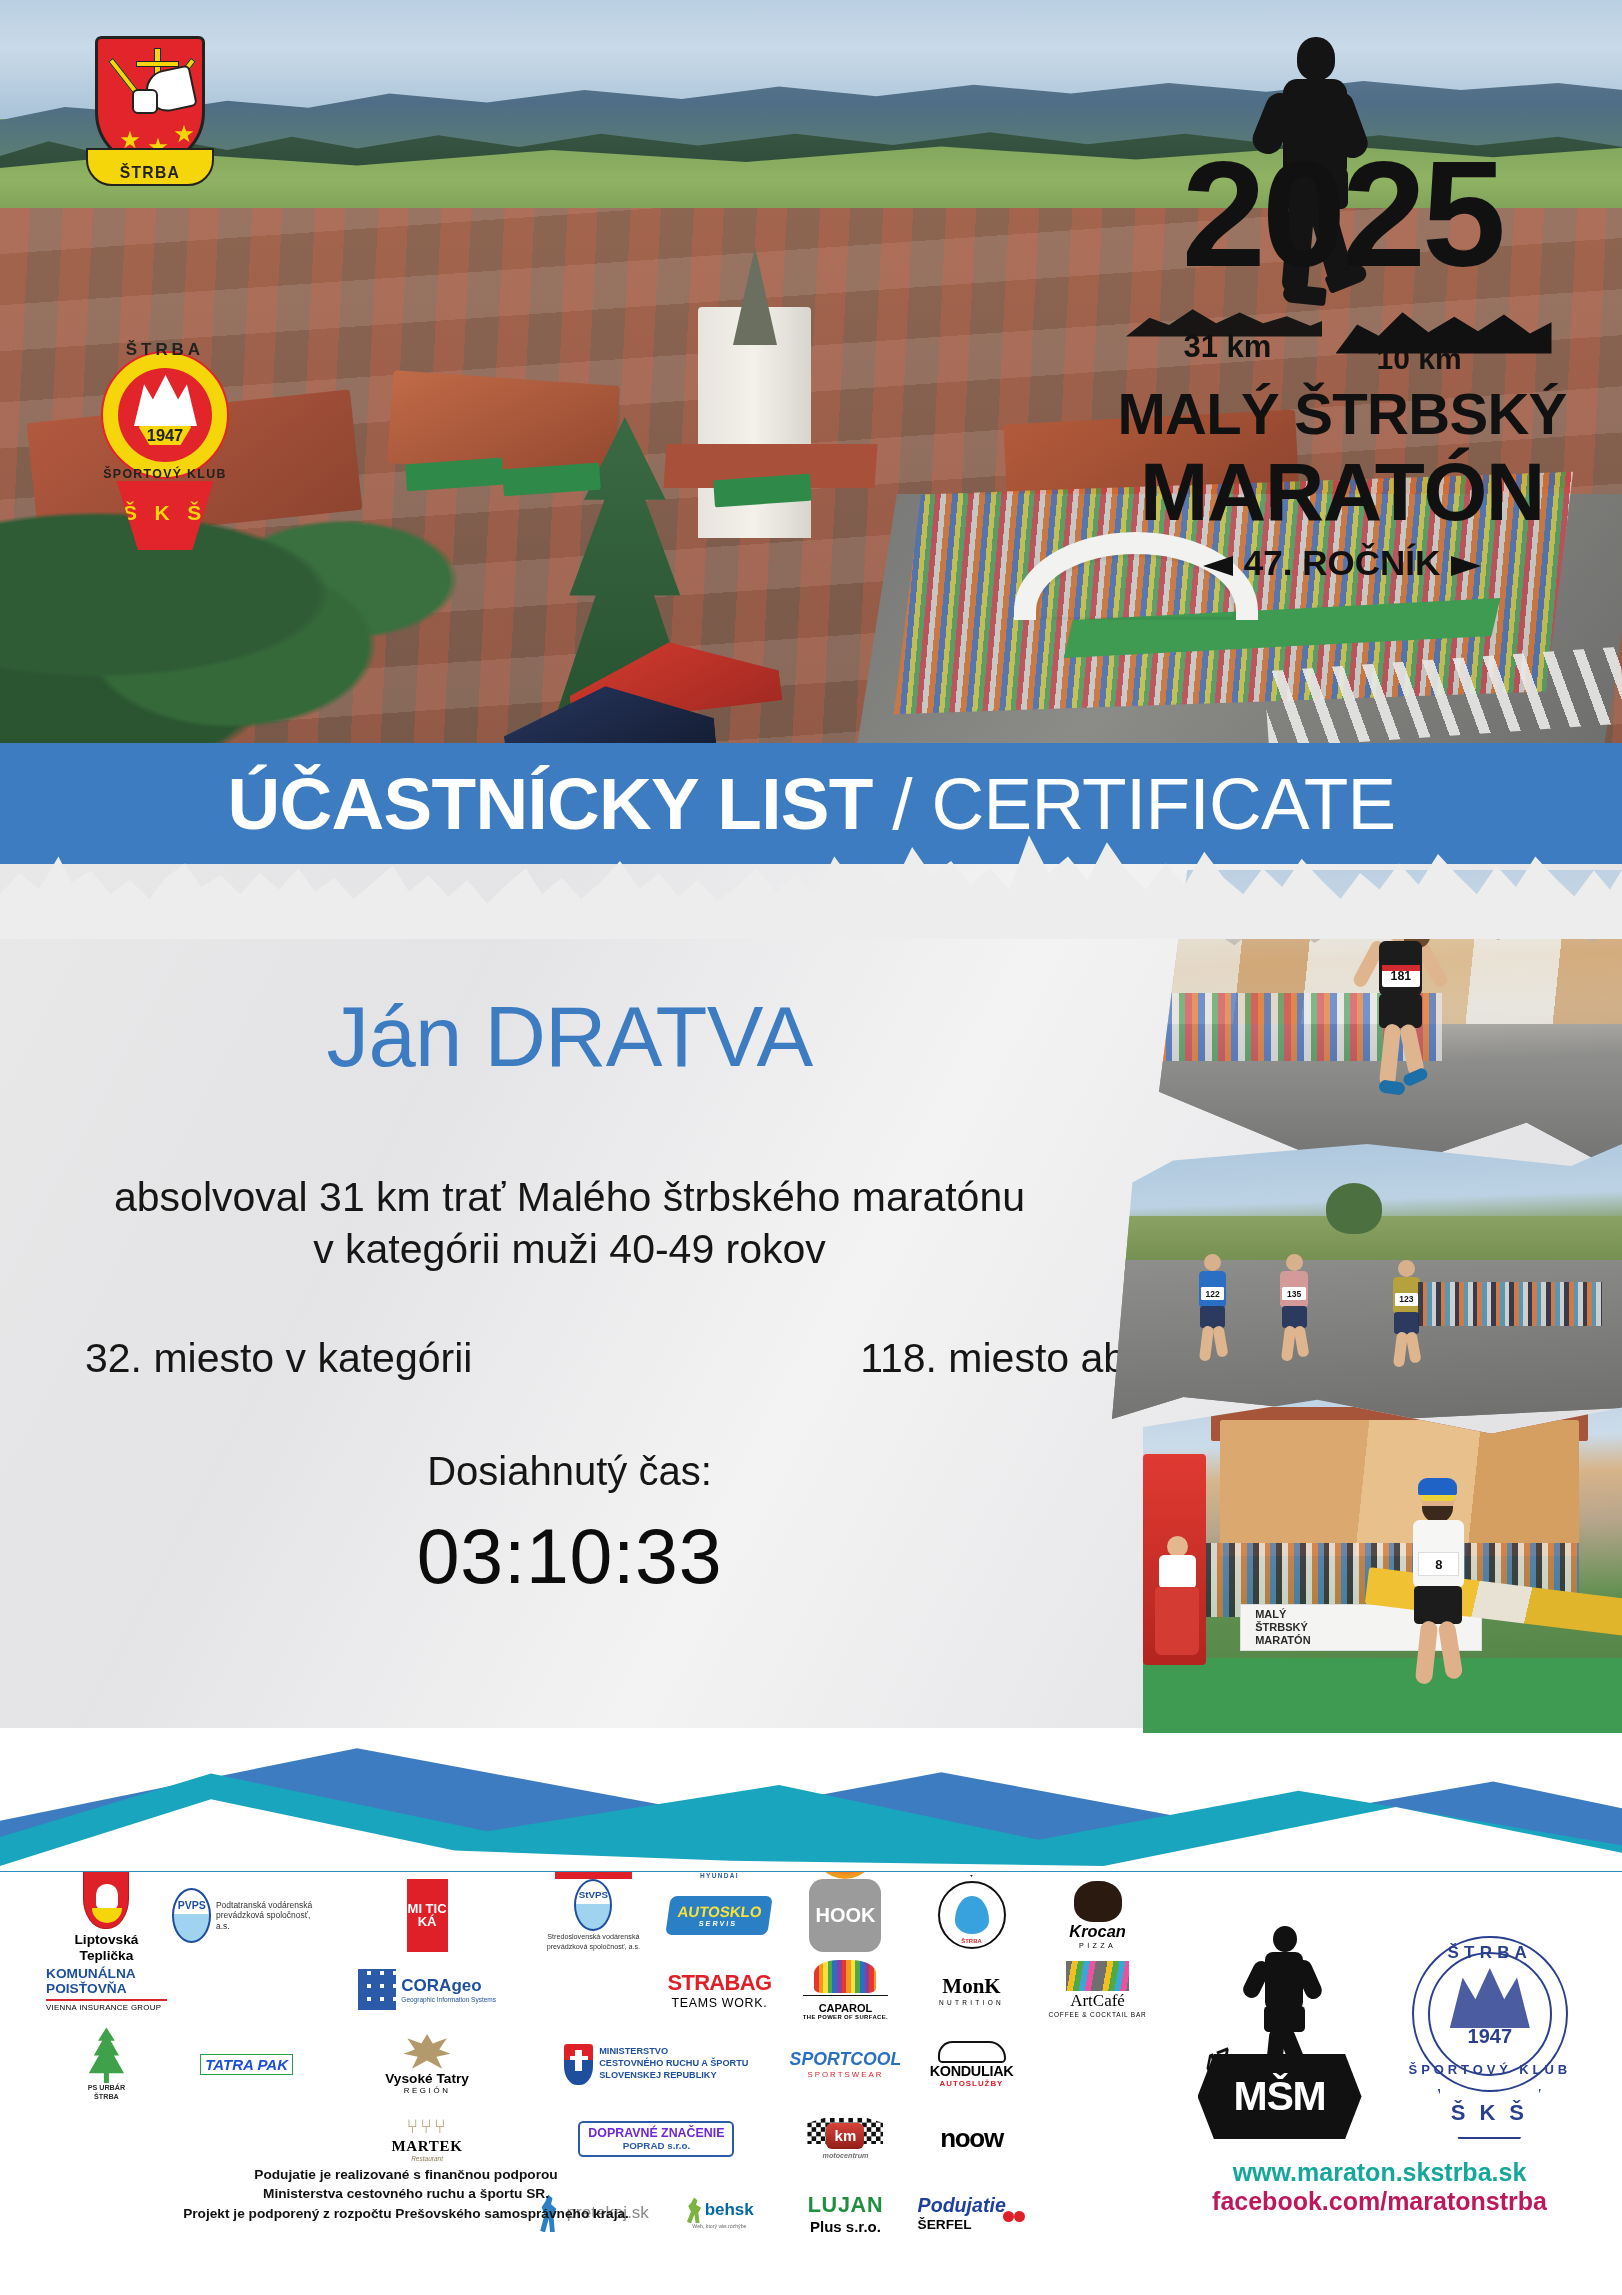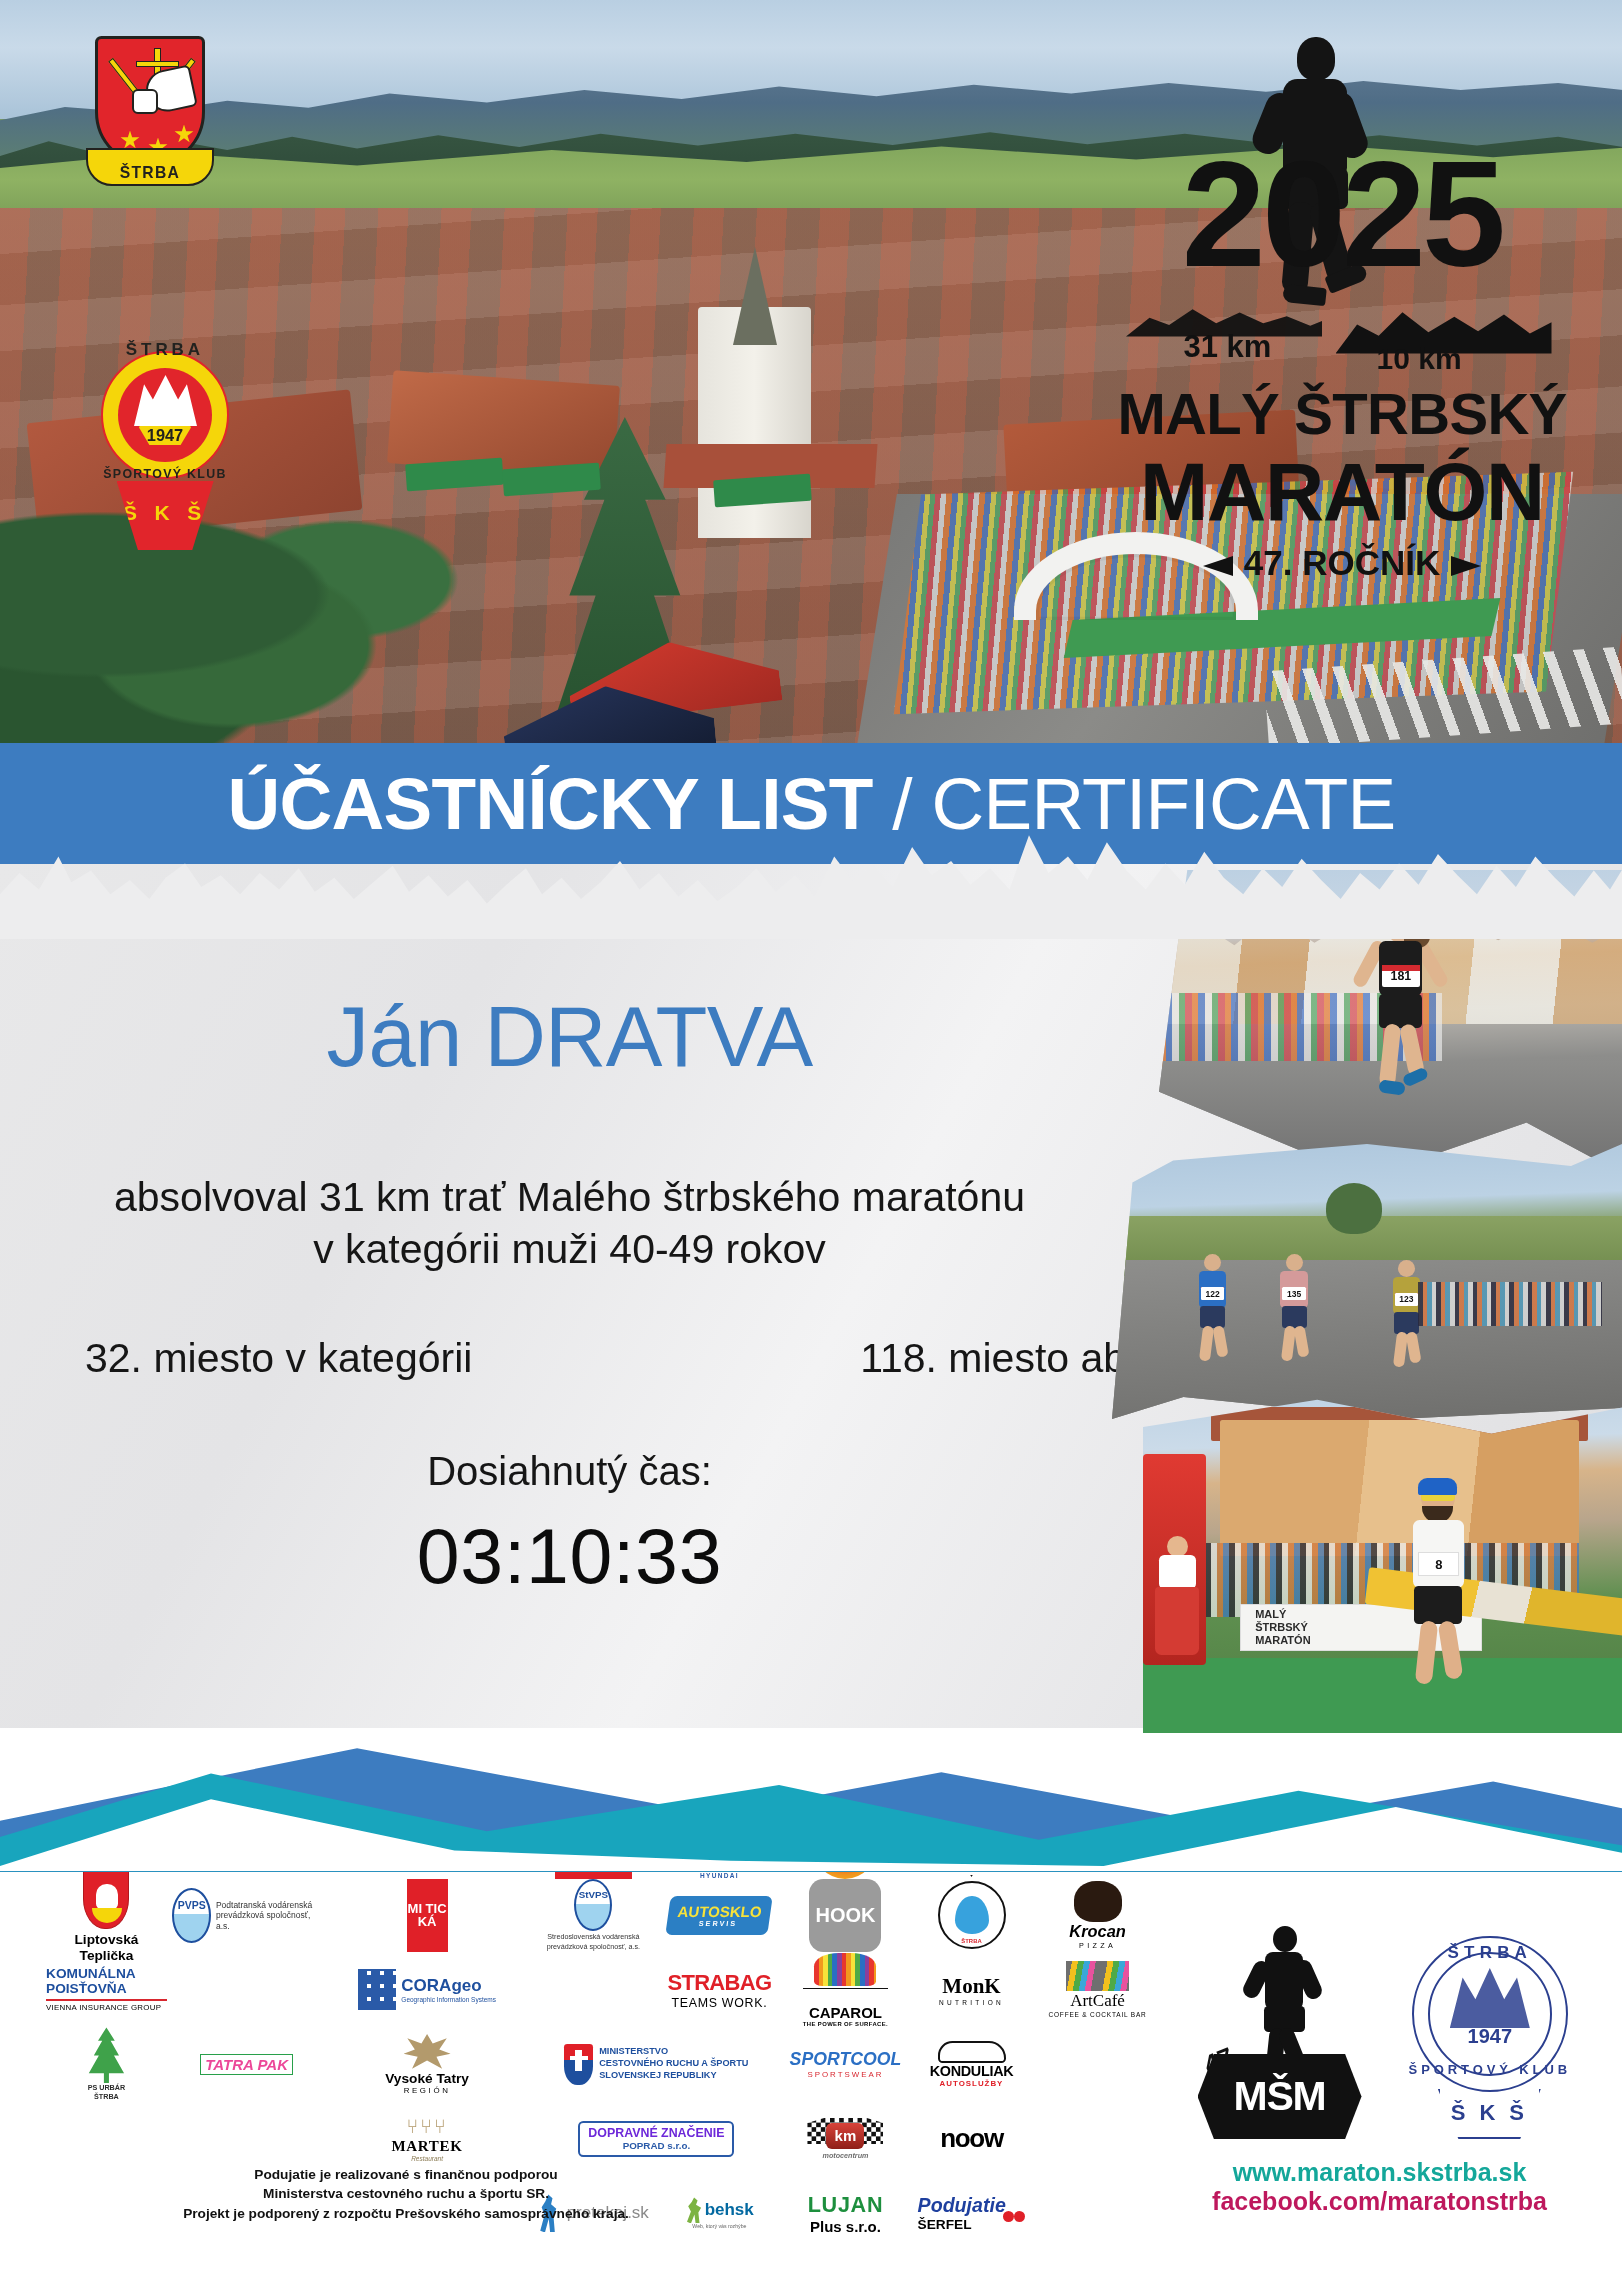--- a/index.html
+++ b/index.html
@@ -395,21 +395,21 @@
                 repeating-linear-gradient(0deg,#2a5aa8 0 9.2px, transparent 9.2px 13px); }
   .lg-corageo .t { font-size:17px; font-weight:bold; color:#1e4f9e; }
   .lg-corageo .s { font-size:6.5px; color:#1e4f9e; }
   .lg-strabag { text-align:center; }
   .lg-strabag .a { color:#e02028; font-size:22px; font-weight:bold; letter-spacing:-0.7px; }
   .lg-strabag .b { font-size:12.4px; letter-spacing:0.7px; }
   .lg-caparol { text-align:center; }
   .lg-caparol .eleph { width:62px; height:33px; margin:0 auto;
     background: repeating-linear-gradient(90deg,#e8362e 0 4.6px,#f2981e 4.6px 9.2px,#f7e23a 9.2px 13.7px,#4faa46 13.7px 18.3px,#2a6fc4 18.3px 23px,#8b3f9c 23px 27.5px);
     border-radius:40% 40% 14% 14%; }
-  .lg-caparol .t { font-size:15px; font-weight:bold; border-top:1.3px solid #111; margin-top:2px; padding-top:15px; }
+  .lg-caparol .t { font-size:11px; font-weight:bold; border-top:1.3px solid #111; margin-top:2px; padding-top:6px; }
   .lg-caparol .s { font-size:5.9px; font-weight:bold; letter-spacing:0.4px; }
   .lg-vysoke { text-align:center; }
   .lg-vysoke .fl { width:47px; height:37px; margin:0 auto; background:#b39a6c;
     clip-path: polygon(50% 0,62% 26%,92% 12%,76% 42%,100% 54%,70% 62%,82% 94%,50% 72%,18% 94%,30% 62%,0 54%,24% 42%,8% 12%,38% 26%); }
   .lg-vysoke .t { font-size:13.7px; font-weight:bold; }
   .lg-vysoke .s { font-size:7.9px; letter-spacing:2.6px; }
   .lg-minis { display:flex; align-items:center; gap:5.9px; }
   .lg-minis .sh { width:29px; height:41px; background:linear-gradient(180deg,#e02028 0 40%, #1e4f9e 40% 100%);
     border-radius:3.3px 3.3px 46% 46%; position:relative; }
   .lg-minis .sh::after { content:''; position:absolute; left:11px; top:6.5px; width:6.5px; height:21px; background:#fff; }
@@ -421,21 +421,21 @@
   .lg-artcafe { text-align:center; }
   .lg-artcafe .bars { width:63px; height:30px; margin:0 auto;
     background: repeating-linear-gradient(100deg,#6f6f6f 0 5.9px,#f2c01e 5.9px 11.8px,#4faa46 11.8px 17.7px,#3aa7d8 17.7px 23.6px,#e8529e 23.6px 29.4px,#6f6f6f 29.4px 35px); }
   .lg-artcafe .t { font-family:"Liberation Serif", serif; font-size:17px; }
   .lg-artcafe .s { font-size:6.5px; letter-spacing:0.8px; }
   .lg-urbar { text-align:center; }
   .lg-urbar .tree { width:42px; height:56px; margin:0 auto; background:#3fa24a;
     clip-path: polygon(50% 0,70% 24%,60% 24%,80% 50%,68% 50%,92% 82%,56% 82%,56% 100%,44% 100%,44% 82%,8% 82%,32% 50%,20% 50%,40% 24%,30% 24%); }
   .lg-urbar .t { font-size:7.2px; font-weight:bold; color:#2d2d2d; }
   .lg-tatrapak { text-align:center; }
-  .lg-tatrapak .t { color:#ec4899; font-size:15px; font-weight:bold; font-style:italic; border:1.3px solid #28a04a; padding:1.3px 3.9px; }
+  .lg-tatrapak .t { color:#1d4ed8; font-size:15px; font-weight:bold; font-style:italic; border:1.3px solid #28a04a; padding:1.3px 3.9px; }
   .lg-konduliak { text-align:center; }
   .lg-konduliak .car { width:68px; height:22px; margin:0 auto; border:2px solid #111; border-radius:14.4px 17px 4.6px 4.6px; }
   .lg-konduliak .t { font-size:14.4px; font-weight:bold; letter-spacing:-0.3px; }
   .lg-konduliak .s { font-size:7.9px; font-weight:bold; color:#e02028; letter-spacing:1px; }
   .lg-martek { text-align:center; }
   .lg-martek .ut { font-size:19.6px; color:#b39a6c; letter-spacing:2px; }
   .lg-martek .t { font-family:"Liberation Serif", serif; font-size:15px; font-weight:bold; letter-spacing:0.7px; }
   .lg-martek .s { font-size:6.5px; font-style:italic; color:#8a7a52; }
   .lg-dopravne { border:2px solid #2a5aa8; border-radius:5.2px; padding:3.9px 7.9px; text-align:center; }
   .lg-dopravne .a { color:#6d28d9; font-size:12.4px; font-weight:bold; }

